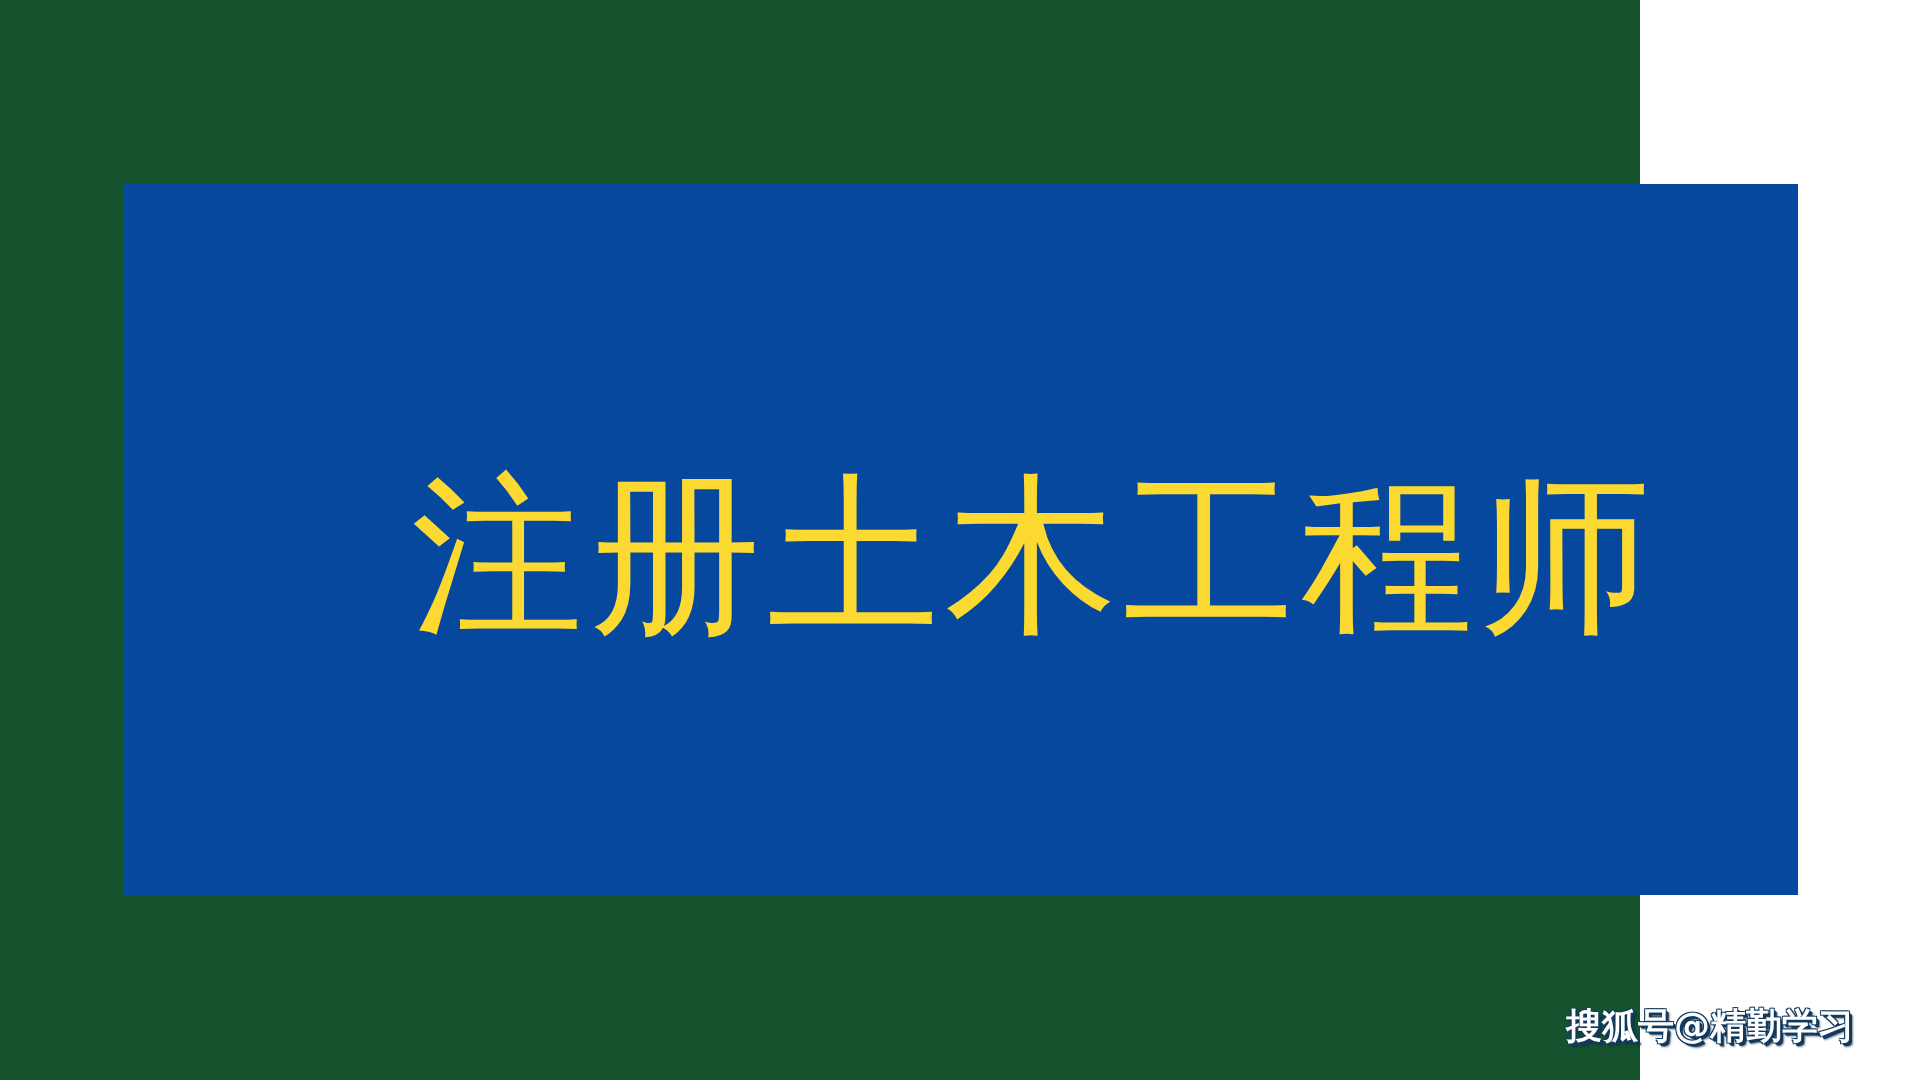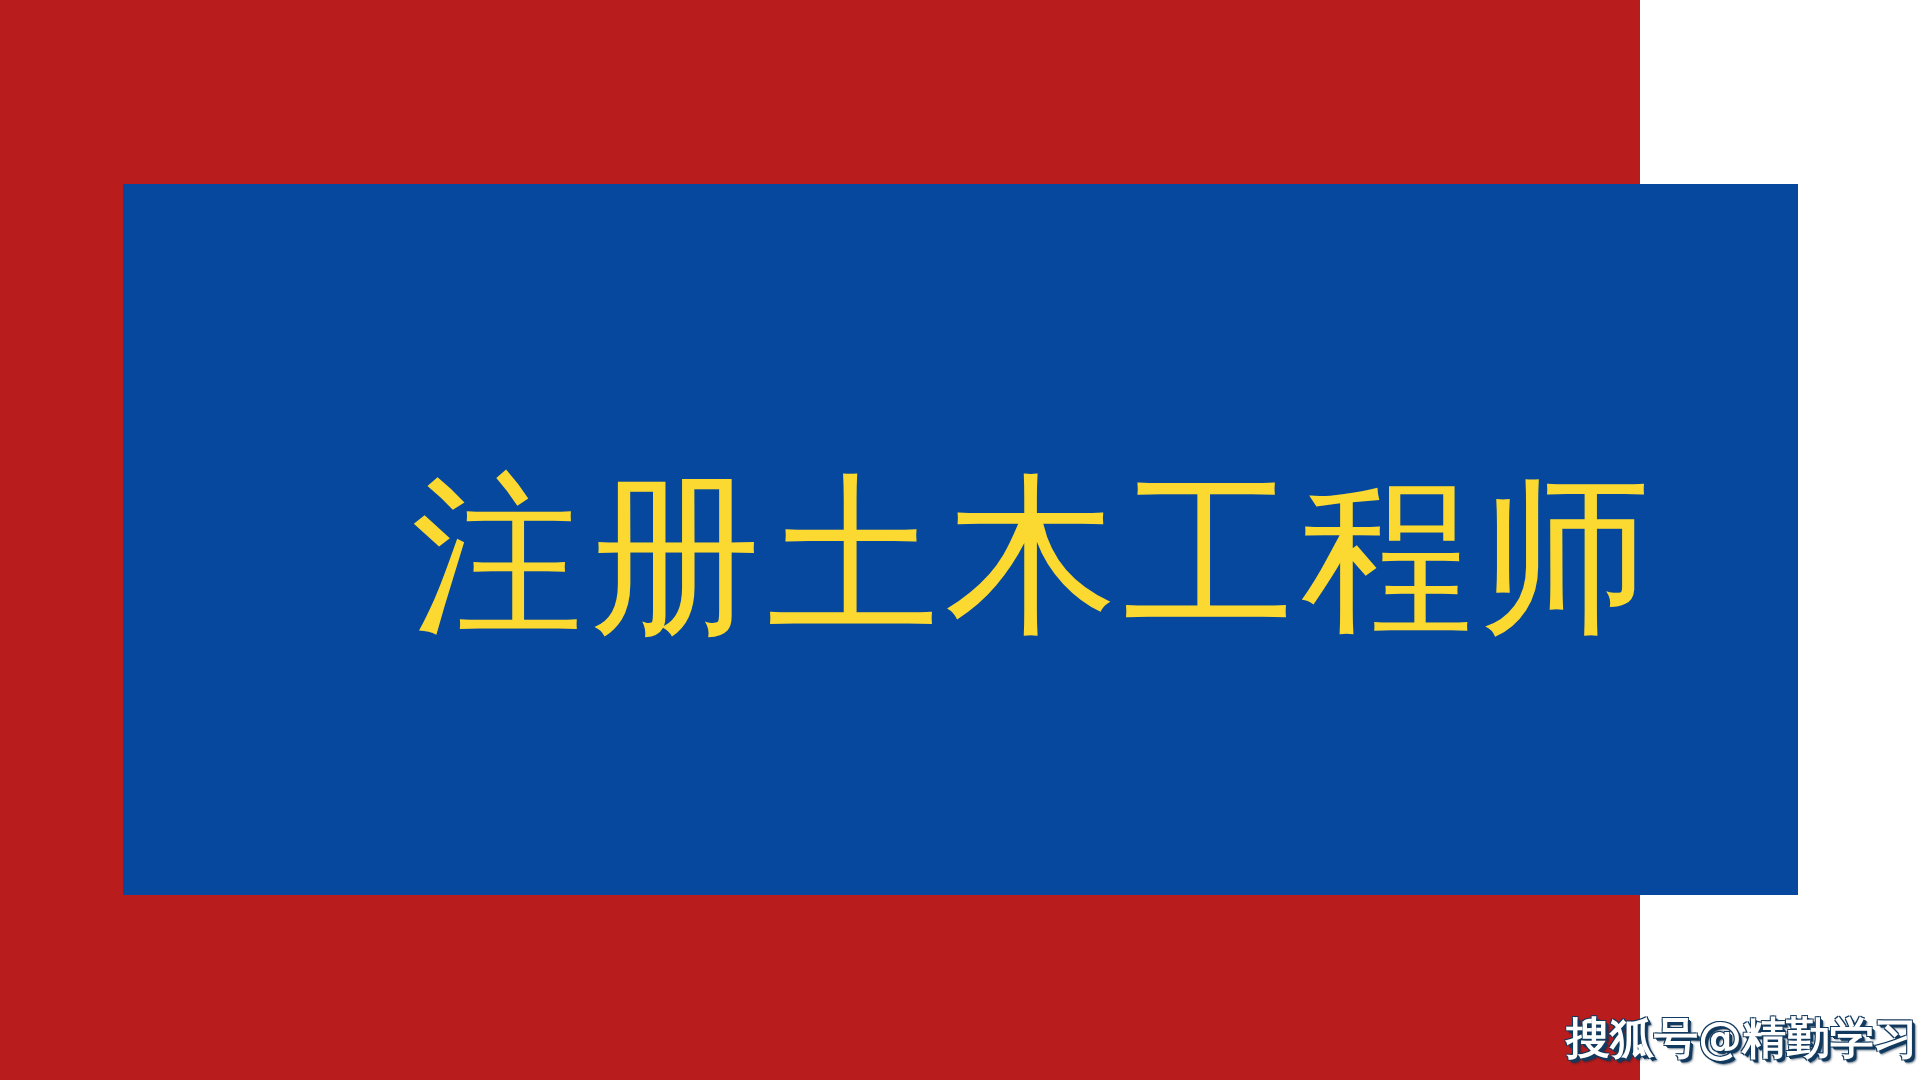--- a/index.html
+++ b/index.html
@@ -10,21 +10,21 @@
     width: 1920px;
     height: 1080px;
     overflow: hidden;
     font-family: "DejaVu Sans", "Liberation Sans", sans-serif;
   }
 
   #poster {
     position: relative;
     width: 1640px;
     height: 1080px;
-    background: #b91c1c;
+    background: #14532d;
     box-sizing: border-box;
   }
 
   #inner-panel {
     position: absolute;
     left: 123px;
     top: 184px;
     width: 1675px;
     height: 711px;
     background: #06489e;
@@ -60,33 +60,32 @@
     font-family: "DejaVu Sans", "Liberation Sans", sans-serif;
   }
 
   #watermark {
     position: absolute;
     left: 1566px;
     top: 995px;
     height: 62px;
     line-height: 62px;
     color: #ffffff;
-    font-size: 44px;
+    font-size: 36px;
     font-weight: bold;
     letter-spacing: 0px;
     white-space: nowrap;
     text-shadow:
        2px  2px 0 #123a5e,
        3px  3px 0 #123a5e,
       -1px  1px 0 #123a5e,
        1px -1px 0 #123a5e,
       -1px -1px 0 #123a5e,
        4px  4px 2px rgba(10,35,60,0.55);
     font-family: "DejaVu Sans", "Liberation Sans", sans-serif;
-    margin-top: 12px;
   }
 </style>
 </head>
 <body>
 
 <div id="poster">
 
   <div id="inner-panel">
 
     <div id="title-main">注册土木工程师</div>

